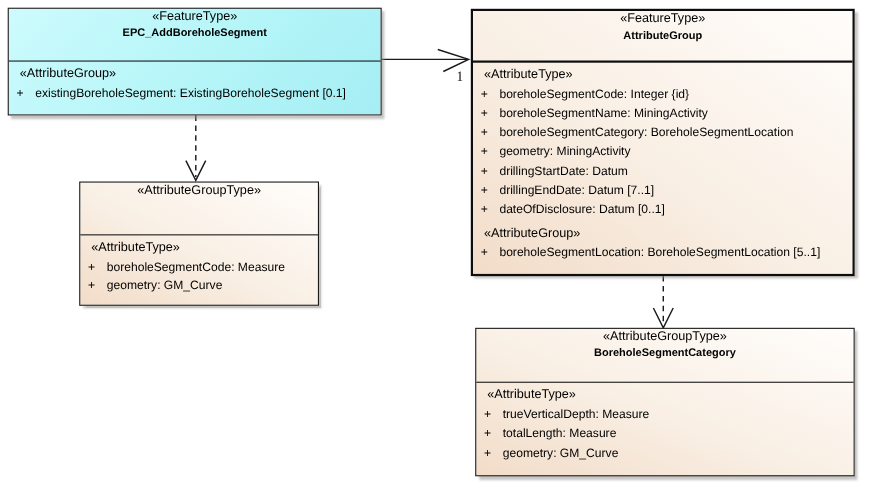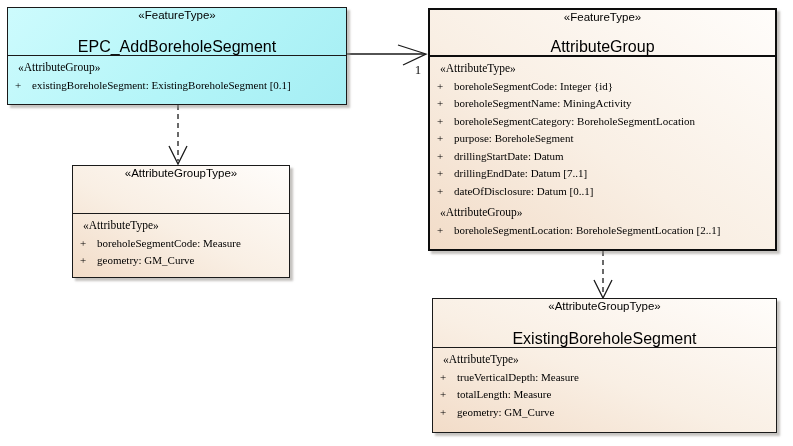--- a/index.html
+++ b/index.html
@@ -18,29 +18,29 @@
     position:absolute;
     display:flex;flex-direction:column;
     border:1.4px solid #1a1a1a;
     box-shadow:3px 3px 2px rgba(150,146,140,0.55);
     box-sizing:border-box;
   }
   .uml-box.thick{border:2.4px solid #0d0d0d;}
   .box-feature{background:linear-gradient(135deg,#cdfbfd 0%,#b4f5f8 55%,#a5eef4 100%);}
   .box-plain{background:linear-gradient(to top right,#f2dcc8 0%,#f9efe4 45%,#fffdfb 100%);}
   .hdr{
-    display:flex;flex-direction:column;justify-content:space-between;
+    display:flex;flex-direction:column;justify-content:flex-start;
     text-align:center;
     border-bottom:1.4px solid #1a1a1a;
     flex:0 0 auto;
   }
   .uml-box.thick .hdr{border-bottom:2px solid #0d0d0d;}
   .stereo{font-size:11.5px;line-height:15px;}
-  .cname{font-size:16px;font-weight:normal;line-height:16px;}
-  .body{flex:1 1 auto;padding-top:3px;overflow:hidden;font-family:Liberation Serif, serif;}
+  .cname{font-size:10px;font-weight:bold;line-height:16px;}
+  .body{flex:1 1 auto;padding-top:3px;overflow:hidden;}
   .sect-h{font-size:11.5px;height:17.5px;line-height:17.5px;padding-left:10px;white-space:nowrap;}
   .sect-h.gap{margin-top:4px;}
   .row{display:flex;height:17.5px;line-height:17.5px;font-size:11px;white-space:nowrap;}
   .vis{flex:0 0 24px;padding-left:7px;box-sizing:border-box;}
   .atext{flex:1 1 auto;overflow:hidden;}
   .mult-label{
     position:absolute;left:410px;top:62px;width:16px;
     font-family:"Liberation Serif", serif;
     font-size:13px;color:#111;text-align:center;
   }
@@ -96,38 +96,38 @@
       <div class="row">
         <span class="vis">+</span>
         <span class="atext">boreholeSegmentName: MiningActivity</span>
       </div>
       <div class="row">
         <span class="vis">+</span>
         <span class="atext">boreholeSegmentCategory: BoreholeSegmentLocation</span>
       </div>
       <div class="row">
         <span class="vis">+</span>
-        <span class="atext">purpose: BoreholeSegment</span>
+        <span class="atext">geometry: MiningActivity</span>
       </div>
       <div class="row">
         <span class="vis">+</span>
         <span class="atext">drillingStartDate: Datum</span>
       </div>
       <div class="row">
         <span class="vis">+</span>
         <span class="atext">drillingEndDate: Datum [7..1]</span>
       </div>
       <div class="row">
         <span class="vis">+</span>
         <span class="atext">dateOfDisclosure: Datum [0..1]</span>
       </div>
       <div class="sect-h gap">«AttributeGroup»</div>
       <div class="row">
         <span class="vis">+</span>
-        <span class="atext">boreholeSegmentLocation: BoreholeSegmentLocation [2..1]</span>
+        <span class="atext">boreholeSegmentLocation: BoreholeSegmentLocation [5..1]</span>
       </div>
     </div>
   </div>
 
   <div class="uml-box box-plain" style="left:72px;top:165px;width:218px;height:113px;">
     <div class="hdr" style="height:47px;">
       <div class="stereo">«AttributeGroupType»</div>
     </div>
     <div class="body">
       <div class="sect-h">«AttributeType»</div>
@@ -138,21 +138,21 @@
       <div class="row">
         <span class="vis">+</span>
         <span class="atext">geometry: GM_Curve</span>
       </div>
     </div>
   </div>
 
   <div class="uml-box box-plain" style="left:432px;top:298px;width:345px;height:135px;">
     <div class="hdr" style="height:48px;">
       <div class="stereo">«AttributeGroupType»</div>
-      <div class="cname">ExistingBoreholeSegment</div>
+      <div class="cname">BoreholeSegmentCategory</div>
     </div>
     <div class="body">
       <div class="sect-h">«AttributeType»</div>
       <div class="row">
         <span class="vis">+</span>
         <span class="atext">trueVerticalDepth: Measure</span>
       </div>
       <div class="row">
         <span class="vis">+</span>
         <span class="atext">totalLength: Measure</span>

